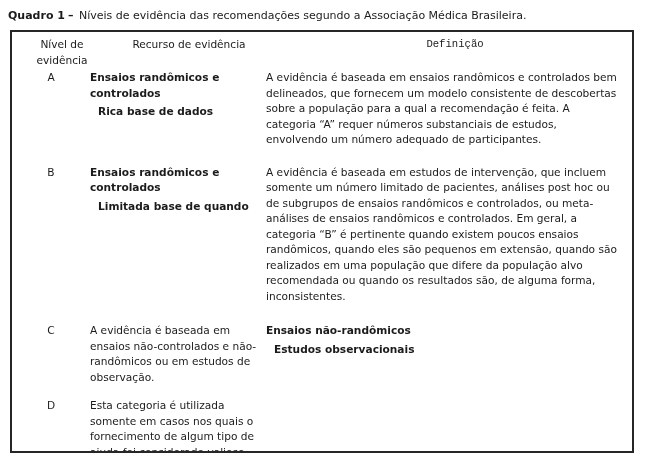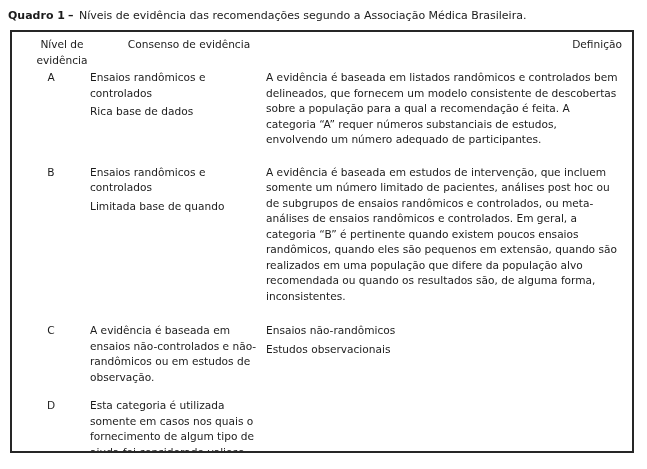--- a/index.html
+++ b/index.html
@@ -36,56 +36,56 @@
     overflow:hidden;
   }
 
   .thead,.trow{
     display:grid;
     grid-template-columns:78px 176px 1fr;
     font-size:10.6px;
     line-height:15.5px;
   }
   .th{ text-align:center;margin-left:22px; }
-  .th-definition{ text-align:right; }
+  .th-definition{ text-align:center;font-family:Liberation Mono, monospace; }
 
   .td-level{ text-align:center; }
-  .td-resource{ padding-right:10px; }
+  .td-resource{ padding-right:10px;font-weight:bold; }
   .td-definition{ padding-right:4px; }
-  .res-p + .res-p{ margin-top:3px; }
+  .res-p + .res-p{ margin-top:3px;margin-left:8px; }
 
   #tbody .trow:nth-child(1){ margin-top:2px; }
   #tbody .trow:nth-child(2){ margin-top:17px; }
   #tbody .trow:nth-child(3){ margin-top:19px; }
   #tbody .trow:nth-child(4){ margin-top:13px; }
 </style>
 </head>
 <body>
 
 <div class="page">
 
   <div class="caption">
     <span class="caption-label">Quadro 1</span><span class="caption-dash">–</span>
     <span class="caption-text">Níveis de evidência das recomendações segundo a Associação Médica Brasileira.</span>
   </div>
 
   <div class="table-box">
     <div class="thead">
       <div class="th th-level">Nível de evidência</div>
-      <div class="th th-resource">Consenso de evidência</div>
+      <div class="th th-resource">Recurso de evidência</div>
       <div class="th th-definition">Definição</div>
     </div>
     <div id="tbody">
         <div class="trow">
           <div class="td td-level">A</div>
           <div class="td td-resource">
             <div class="res-p">Ensaios randômicos e controlados</div>
             <div class="res-p">Rica base de dados</div>
           </div>
-          <div class="td td-definition">A evidência é baseada em listados randômicos e controlados bem delineados, que fornecem um modelo consistente de descobertas sobre a população para a qual a recomendação é feita. A categoria “A” requer números substanciais de estudos, envolvendo um número adequado de participantes.</div>
+          <div class="td td-definition">A evidência é baseada em ensaios randômicos e controlados bem delineados, que fornecem um modelo consistente de descobertas sobre a população para a qual a recomendação é feita. A categoria “A” requer números substanciais de estudos, envolvendo um número adequado de participantes.</div>
         </div>
         <div class="trow">
           <div class="td td-level">B</div>
           <div class="td td-resource">
             <div class="res-p">Ensaios randômicos e controlados</div>
             <div class="res-p">Limitada base de quando</div>
           </div>
           <div class="td td-definition">A evidência é baseada em estudos de intervenção, que incluem somente um número limitado de pacientes, análises post hoc ou de subgrupos de ensaios randômicos e controlados, ou meta-análises de ensaios randômicos e controlados. Em geral, a categoria “B” é pertinente quando existem poucos ensaios randômicos, quando eles são pequenos em extensão, quando são realizados em uma população que difere da população alvo recomendada ou quando os resultados são, de alguma forma, inconsistentes.</div>
         </div>
         <div class="trow">

